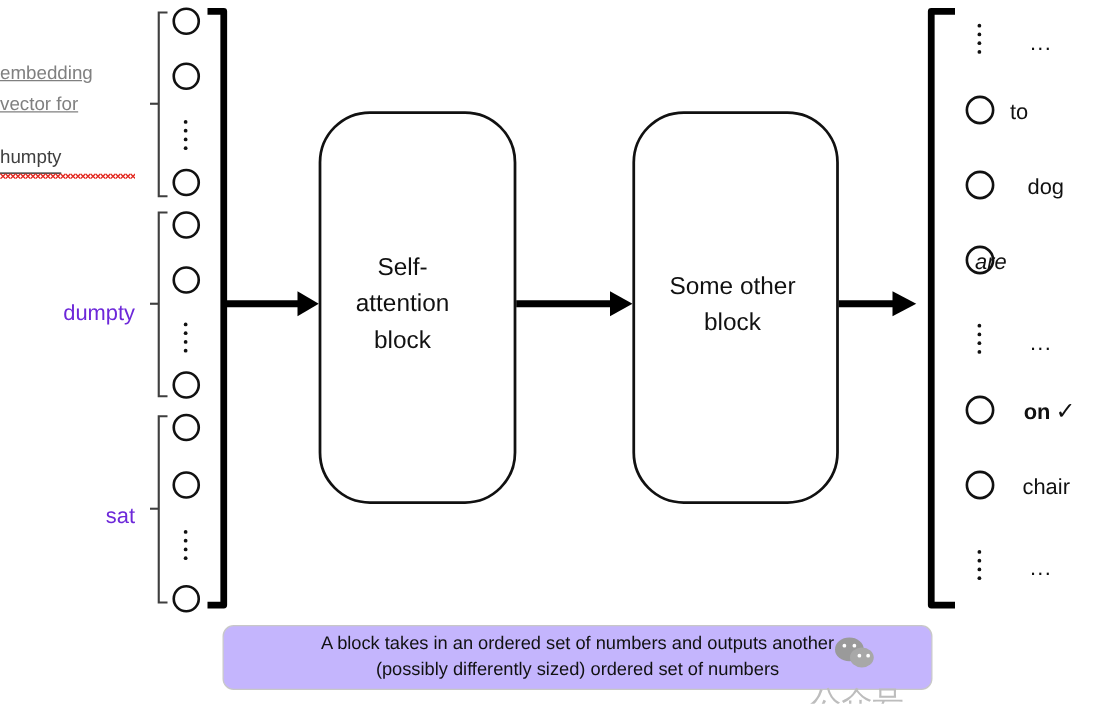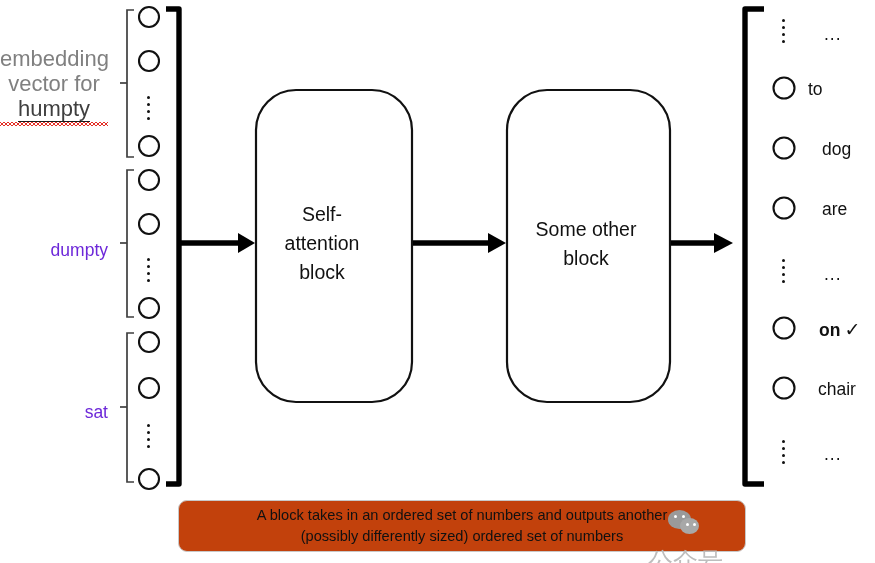--- a/index.html
+++ b/index.html
@@ -5,29 +5,30 @@
   html,body{margin:0;padding:0;background:#ffffff;}
   body{width:875px;height:563px;position:relative;overflow:hidden;
        font-family:"Liberation Sans","DejaVu Sans",sans-serif;}
   .stage{position:absolute;left:0;top:0;width:875px;height:563px;}
   svg.layer{position:absolute;left:0;top:0;width:875px;height:563px;overflow:visible;}
 
   
   .lbl{position:absolute;white-space:nowrap;}
 
   .emb-label{
-    left:0px;top:46px;width:108px;text-align:center;
-    color:#808080;font-size:22px;line-height:25px;
+    left:0px;top:46px;width:108px;text-align:left;
+    color:#808080;font-size:15px;line-height:25px;text-decoration:underline;
   }
   .emb-label .w3{
     color:#3f3f3f;
     border-bottom:1.6px solid #1a1a1a;
     padding-bottom:0px;
     display:inline-block;
     position:relative;
+    margin-top:17px;
   }
   .squiggle{
     position:absolute;left:0;right:0;bottom:-4px;height:4px;
     background-image:
       linear-gradient(45deg,transparent 40%,#e2231a 40%,#e2231a 60%,transparent 60%),
       linear-gradient(-45deg,transparent 40%,#e2231a 40%,#e2231a 60%,transparent 60%);
     background-size:4px 4px;background-repeat:repeat-x;
     opacity:.95;
   }
   .grp-label{font-size:17.5px;color:#6d28d9;}
@@ -45,21 +46,21 @@
   .out-word.sel{font-weight:bold;}
   .out-word .chk{font-weight:normal;font-size:19px;padding-left:4px;}
   .out-ellipsis{position:absolute;font-size:17.5px;color:#111;letter-spacing:1px;}
 
   .vdots{position:absolute;color:#111;font-size:22px;line-height:6px;}
   .vdots i{display:block;width:3px;height:3px;border-radius:50%;background:#111;margin:0 0 4px 0;}
 
   
   .caption{
     position:absolute;left:178px;top:500px;width:568px;height:52px;
-    border:1px solid #c8c8c8;border-radius:9px;background:#c2410c;
+    border:1px solid #c8c8c8;border-radius:9px;background:#c4b5fd;
     display:flex;align-items:center;justify-content:center;
     font-size:14.6px;color:#111;line-height:21px;text-align:center;
     box-sizing:border-box;
   }
 
   
   .watermark{
     position:absolute;left:648px;top:508px;height:50px;
     display:flex;align-items:center;gap:7px;
     color:#bdbdbd;font-size:25px;pointer-events:none;
@@ -194,21 +195,21 @@
     <div>Some other</div>
     <div>block</div>
   </div>
 
   <div class="out-ellipsis" style="left:824px;top:24px;">...</div>
 
   <div class="out-word" style="left:808px;top:79px;">to</div>
 
   <div class="out-word" style="left:822px;top:139px;text-align:center;">dog</div>
 
-  <div class="out-word" style="left:822px;top:199px;">are</div>
+  <div class="out-word" style="left:780px;top:199px;font-style:italic;">are</div>
 
   <div class="out-ellipsis" style="left:824px;top:264px;">...</div>
 
   <div class="out-word sel" style="left:819px;top:318px;">
     <span>on</span><span class="chk">✓</span>
   </div>
 
   <div class="out-word" style="left:818px;top:379px;">chair</div>
 
   <div class="out-ellipsis" style="left:824px;top:444px;">...</div>

